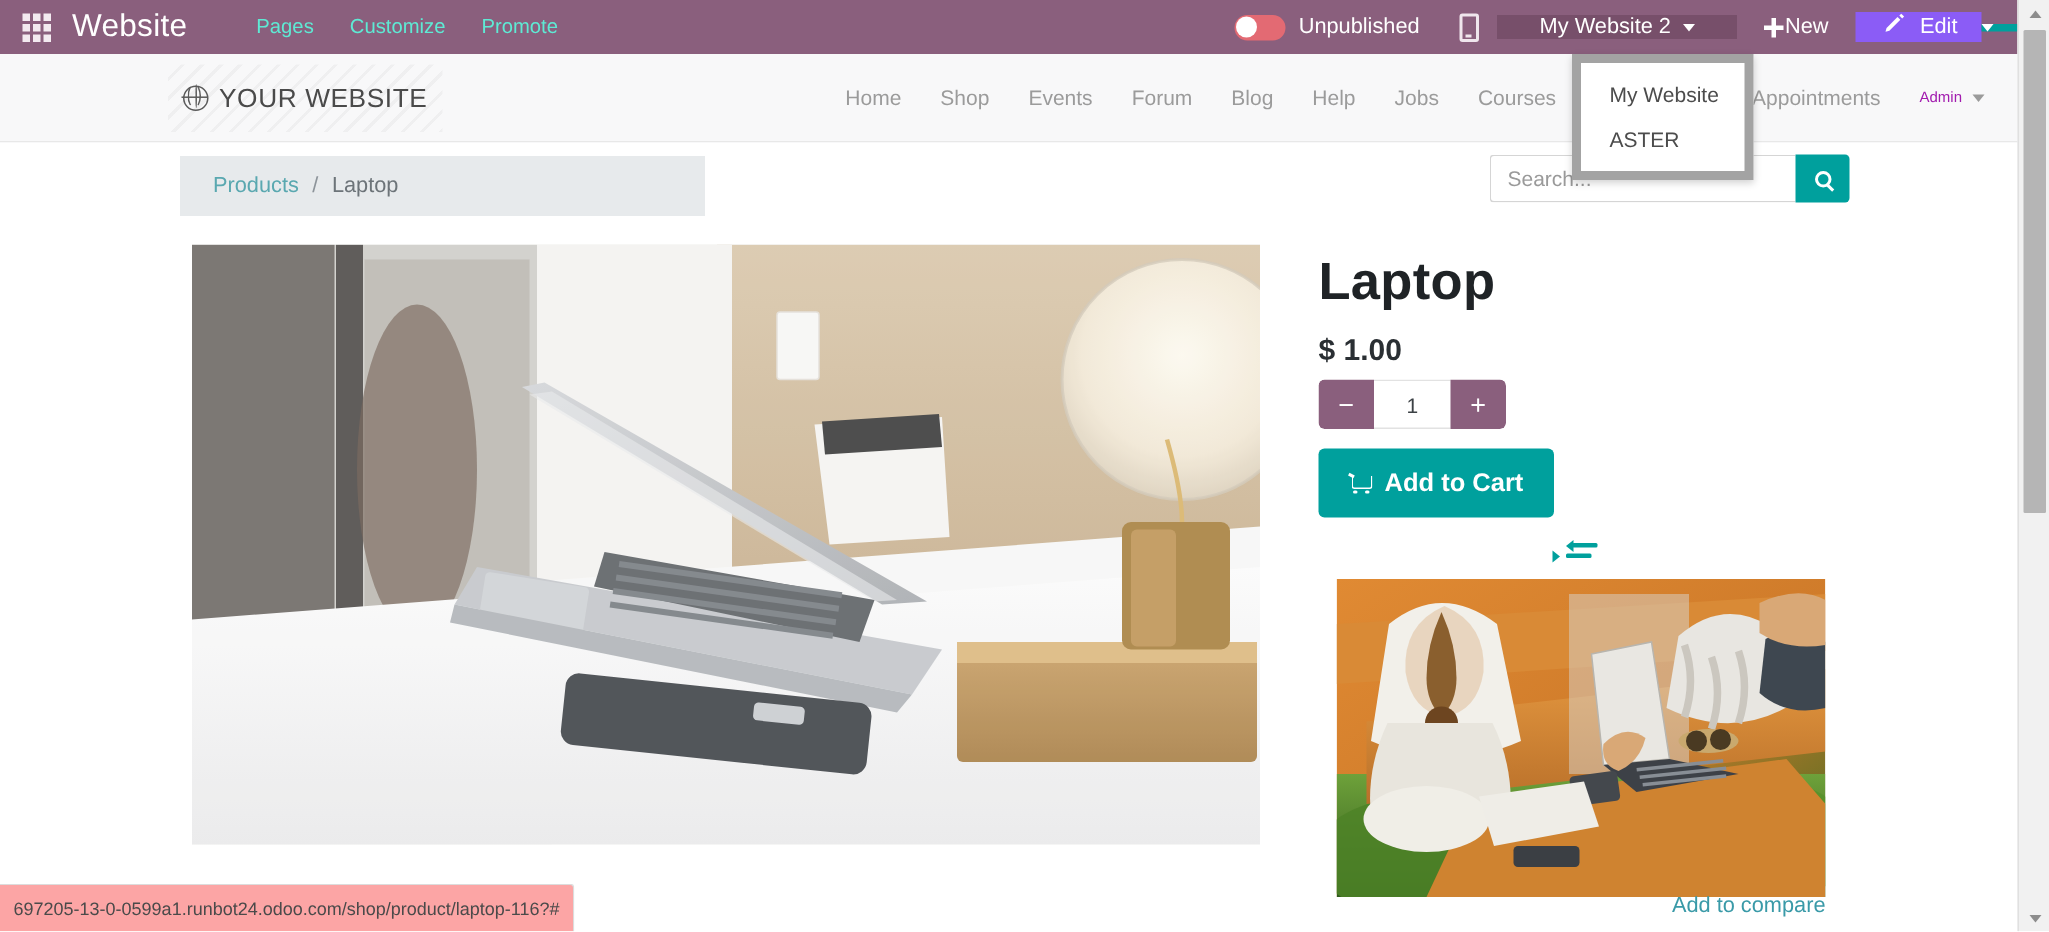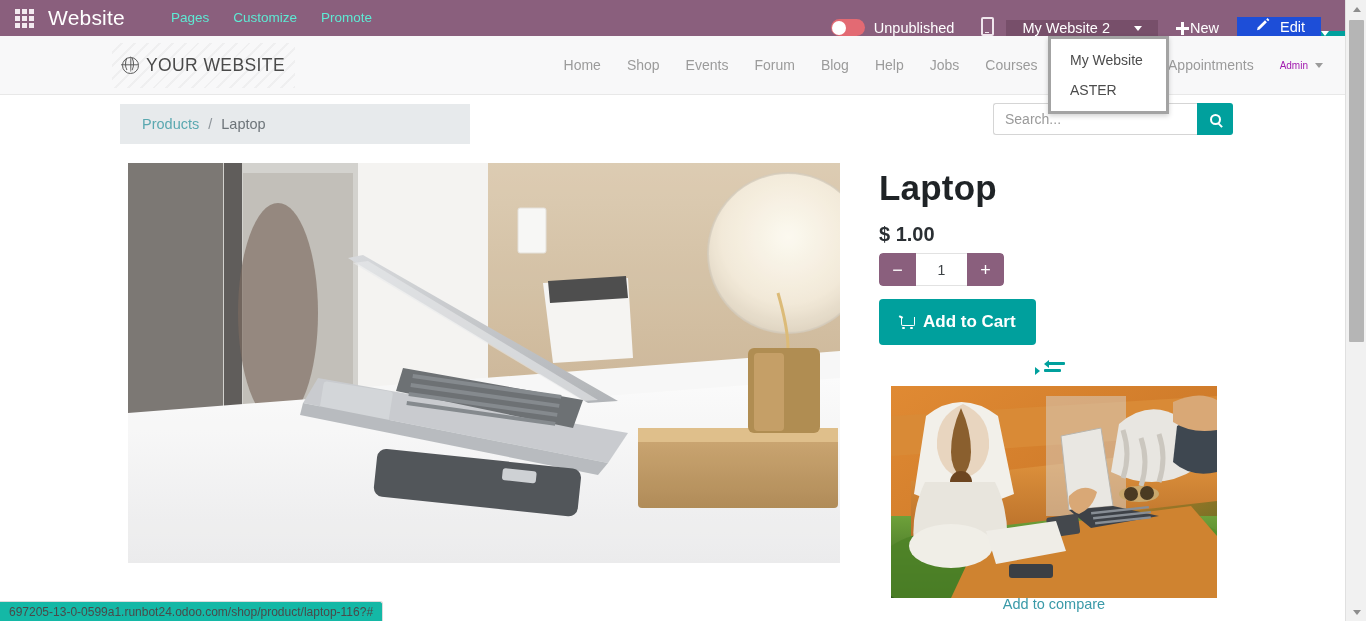--- a/index.html
+++ b/index.html
@@ -21,48 +21,48 @@
   .grid-icon i { display:block; width:5px; height:5px; background:#f3eaf0; }
   .brand {
     display:flex; align-items:center; color:#fff; font-size:21px; font-weight:normal;
     padding-right: 34px; letter-spacing:.2px;
   }
   .topnav { display:flex; align-items:center; gap:0; }
   .topnav a {
     color:#5eead4; font-size:13.5px; text-decoration:none; padding: 0 12px;
     line-height:36px; white-space:nowrap;
   }
-  .topbar-right { margin-left:auto; display:flex; align-items:flex-end; }
+  .topbar-right { margin-left:auto; display:flex; align-items:center; }
   .pub-toggle { display:flex; align-items:center; gap:9px; padding: 0 14px 0 10px; }
   .switch { width:34px; height:17px; border-radius:9px; background:#e36a73; position:relative; display:block; }
   .switch .knob { position:absolute; top:1.5px; left:1.5px; width:14px; height:14px; border-radius:50%; background:#fff; }
   .pub-label { color:#ffffff; font-size:14.5px; white-space:nowrap; }
   .mobile-btn { width:38px; display:flex; align-items:center; justify-content:center; }
   .phone-ico { width:13px; height:19px; border:2px solid #f0e6ed; border-radius:2px; position:relative; }
   .phone-ico::after { content:""; position:absolute; bottom:1px; left:50%; transform:translateX(-50%); width:4px; height:1.5px; background:#f0e6ed; }
   .site-select {
-    display:flex; align-items:center; gap:24px; padding: 0 16px; background:#774f6a;
+    display:flex; align-items:center; gap:8px; padding: 0 28px; background:#774f6a;
     color:#fff; font-size:14.5px; white-space:nowrap; cursor:pointer;
   }
   .caret { width:0; height:0; border-left:4.5px solid transparent; border-right:4.5px solid transparent; border-top:5px solid #fff; display:inline-block; }
   .new-btn { display:flex; align-items:center; gap:1px; padding: 0 18px; color:#fff; font-size:14.5px; }
   .plus-ico { position:relative; width:13px; height:13px; }
   .plus-ico::before, .plus-ico::after { content:""; position:absolute; background:#fff; }
   .plus-ico::before { left:5px; top:0; width:3px; height:13px; }
   .plus-ico::after { top:5px; left:0; height:3px; width:13px; }
   .edit-btn {
-    display:flex; align-items:center; gap:9px; padding: 0 16px 0 18px; background:#1d4ed8;
+    display:flex; align-items:center; gap:9px; padding: 0 16px 0 18px; background:#8b5cf6;
     color:#fff; font-size:14.5px;
   }
   .edit-caret-zone { background:#00a09d; display:flex; align-items:center; padding-right:16px; }
 
   
   .site-dropdown {
     position:absolute; top:36px; left:1048px; width:121px; background:#fff;
-    border:3px solid #a3a3a3; box-shadow: 0 2px 5px rgba(0,0,0,.18); z-index:60;
+    border:6px solid #a3a3a3; box-shadow: 0 2px 5px rgba(0,0,0,.18); z-index:60;
     padding: 6px 0;
   }
   .site-dropdown .item {
     font-size:14px; color:#4c4c4c; padding: 7px 19px; white-space:nowrap; cursor:pointer;
   }
 
   
   .site-header {
     position:absolute; top:36px; left:0; width:1345px; height:59px;
     background:#f8f8f9; border-bottom:1px solid #e8e8e8;
@@ -165,28 +165,28 @@
   .compare-arrows .b2 { bottom:2px; left:4px; width:17px; }
   .compare-arrows .h1 { position:absolute; top:-0.5px; right:4px; width:0; height:0;
     border-top:4px solid transparent; border-bottom:4px solid transparent; border-left:5px solid #00a09d; }
   .compare-arrows .h2 { position:absolute; bottom:-0.5px; left:0; width:0; height:0;
     border-top:4px solid transparent; border-bottom:4px solid transparent; border-right:5px solid #00a09d; }
 
   .alt-image { position:absolute; top:291px; left:891px; width:326px; height:212px; overflow:hidden; }
   .alt-image svg { display:block; width:326px; height:212px; }
 
   .add-compare {
-    position:absolute; top:501px; left:891px; width:326px; text-align:center;
+    position:absolute; top:501px; left:891px; width:326px; text-align:right;
     color:#3a9aa8; font-size:14.5px; text-decoration:none;
   }
 
   
   .statusbar {
-    position:absolute; left:0; bottom:0; height:20px; max-width:456px;
-    background:#14b8a6; border:1px solid #dcdcdc; border-left:none; border-bottom:none;
+    position:absolute; left:0; bottom:0; height:32px; max-width:456px;
+    background:#fca5a5; border:1px solid #dcdcdc; border-left:none; border-bottom:none;
     border-radius: 0 3px 0 0; display:flex; align-items:center; padding: 0 9px;
     font-size:12px; color:#4a4a4a; white-space:nowrap; z-index:70;
   }
 
   
   .scrollbar { position:absolute; top:0; right:0; width:21px; height:621px; background:#f1f1f1; border-left:1px solid #e0e0e0; z-index:80; }
   .sb-arrow { width:21px; height:18px; display:flex; align-items:center; justify-content:center; }
   .sb-arrow .tri { width:0; height:0; border-left:4px solid transparent; border-right:4px solid transparent; }
   .sb-up .tri { border-bottom:5px solid #8d8d8d; }
   .sb-down .tri { border-top:5px solid #8d8d8d; }

